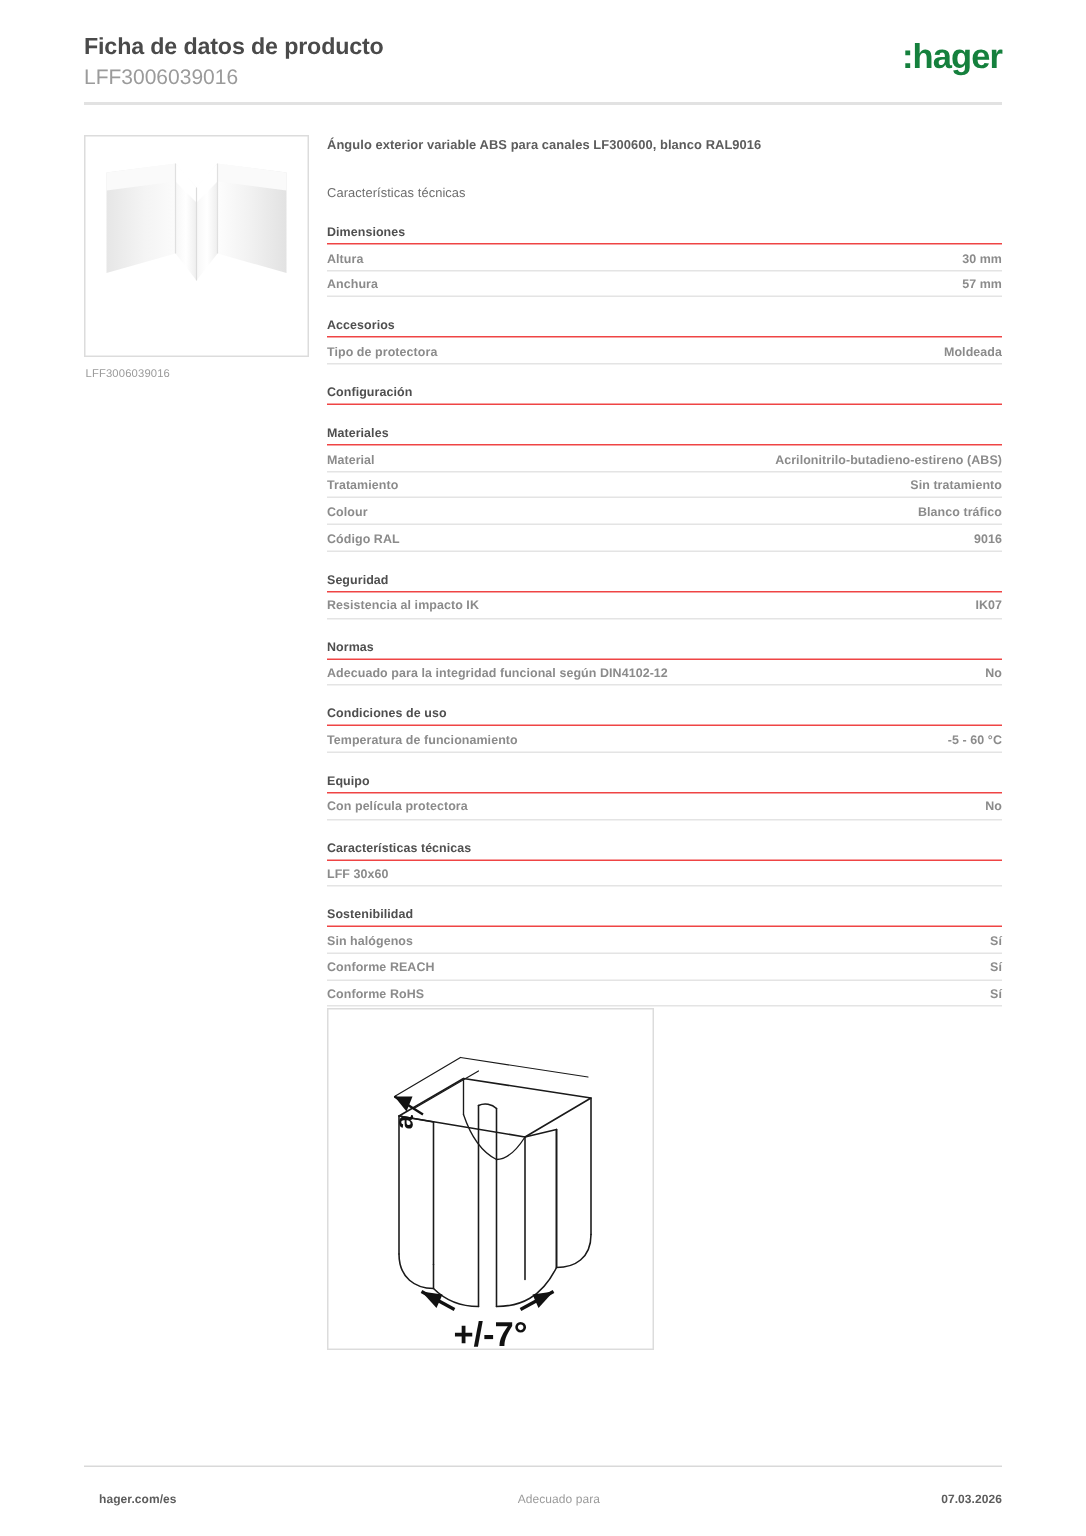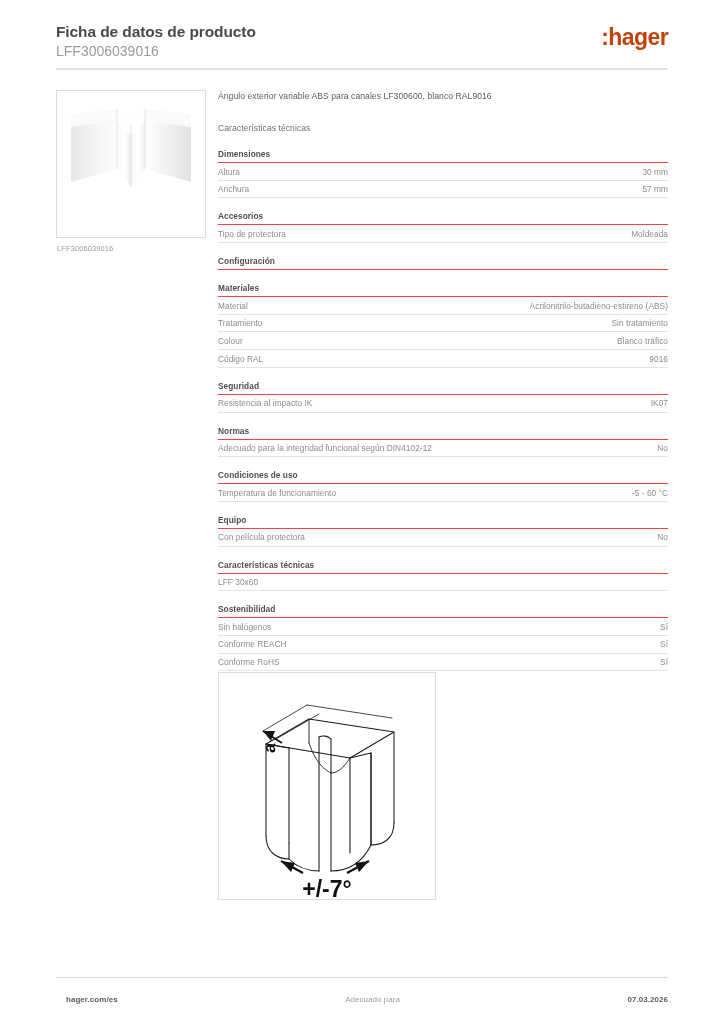--- a/index.html
+++ b/index.html
@@ -42,21 +42,21 @@
   .doc-subtitle {
     font-size: 14px;
     font-weight: normal;
     color: #9b9b9b;
     line-height: 19px;
     margin-top: 1px;
   }
   .logo {
     font-size: 23px;
     font-weight: bold;
-    color: #c2410c;
+    color: #15803d;
     letter-spacing: -0.6px;
     line-height: 26px;
     margin-top: 2px;
   }
   .header-rule {
     position: absolute;
     left: 56px;
     top: 68px;
     width: 612px;
     height: 2px;
@@ -85,21 +85,21 @@
 
   
   .content {
     position: absolute;
     left: 218px;
     top: 90px;
     width: 450px;
   }
   .product-desc {
     font-size: 8.6px;
-    font-weight: normal;
+    font-weight: bold;
     color: #5c5c5c;
     line-height: 12px;
     letter-spacing: 0.05px;
   }
   .specs-title {
     font-size: 8.6px;
     font-weight: normal;
     color: #6e6e6e;
     margin-top: 21px;
     letter-spacing: 0.05px;
@@ -118,20 +118,21 @@
   }
   .spec-row {
     display: flex;
     justify-content: space-between;
     align-items: flex-end;
     font-size: 8.3px;
     color: #8b8b8b;
     padding: 3.5px 0 3.2px 0;
     border-bottom: 1px solid #e4e4e4;
     letter-spacing: 0.05px;
+    font-weight: bold;
   }
   .spec-row .k { white-space: nowrap; }
   .spec-row .v { text-align: right; white-space: nowrap; }
 
   
   .illus-title {
     position: absolute;
     left: 218px;
     top: 655px;
     font-size: 8.6px;

